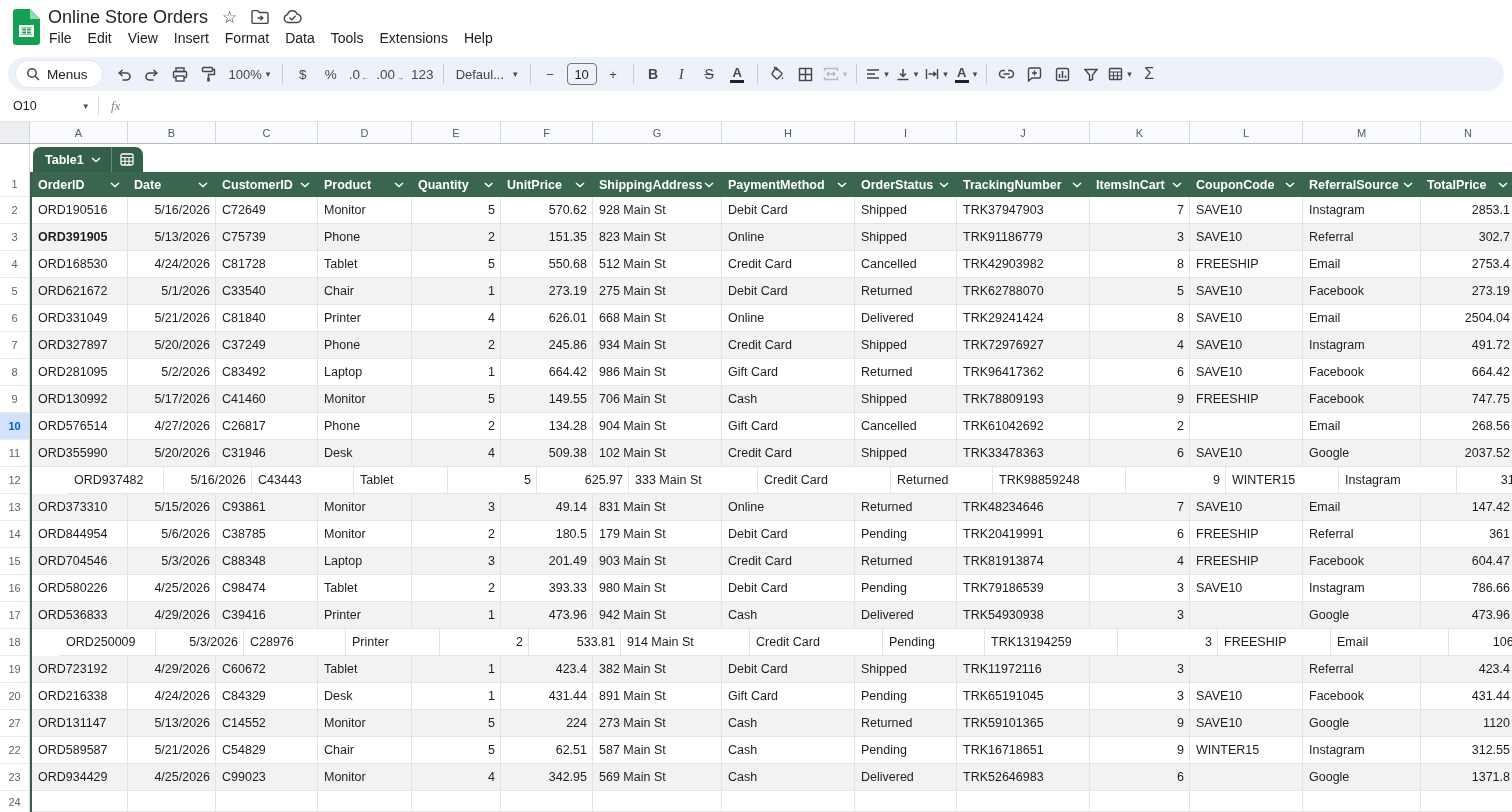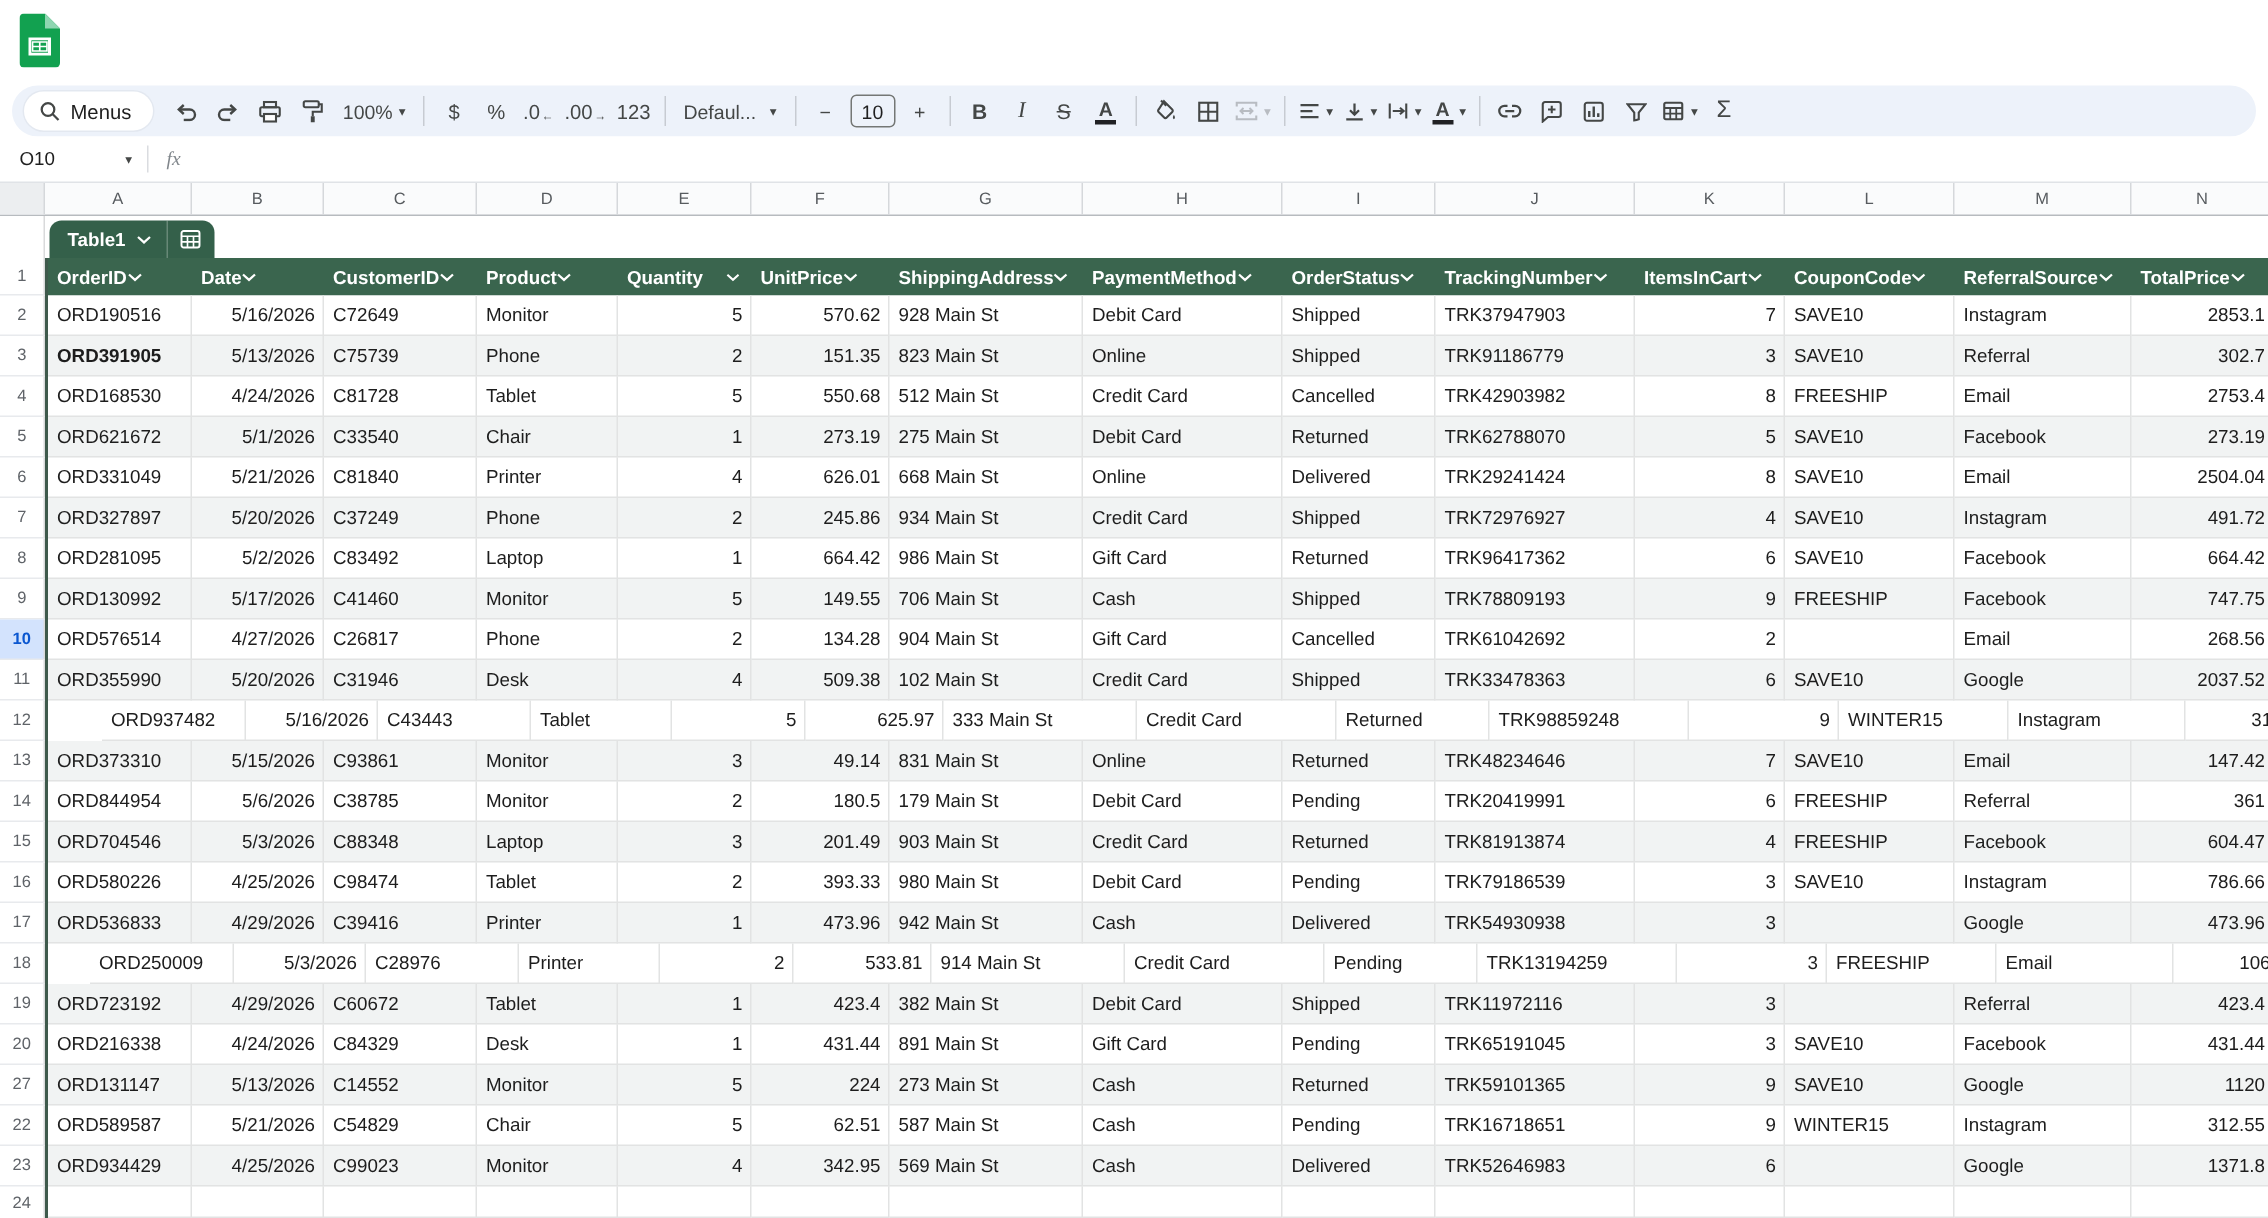--- a/index.html
+++ b/index.html
@@ -88,21 +88,21 @@
   .rn.sel { background:#d3e3fd; color:#0b57d0; font-weight:bold; }
 
   .tabwrap { position:absolute; left:33px; top:3px; height:25px; display:flex; align-items:stretch;
     border-radius:8px 8px 0 0; overflow:hidden; }
   .tab-main { display:flex; align-items:center; gap:7px; padding:0 10px 0 12px; color:#fff; font-size:12.5px; font-weight:bold; }
   .tab-icon { width:32px; display:flex; align-items:center; justify-content:center; border-left:1px solid rgba(255,255,255,0.25); }
 
   .tablebox { position:absolute; left:30px; top:28px; right:0; bottom:0; overflow:hidden; border-left:2px solid #3f5a4c; }
   .thead { display:flex; height:25px; }
   .th {
-    flex:none; display:flex; align-items:center; 
+    flex:none; display:flex; align-items:center; justify-content:space-between;
     padding:0 8px 0 6px; color:#fff; font-size:12.5px; font-weight:bold; overflow:hidden; white-space:nowrap;
   }
   .tr { display:flex; height:27px; background:#fff; }
   .tr.band { background:#f1f3f3; }
   .tr.partial { height:21px; }
   .td {
     flex:none; display:flex; align-items:center; padding:0 6px;
     font-size:12.5px; color:#1d1d1d; white-space:nowrap; overflow:hidden;
     border-right:1px solid #e2e3e3; border-bottom:1px solid #e2e3e3;
   }
@@ -113,21 +113,46 @@
 
 <div class="topbar">
   <svg class="logo" viewBox="0 0 27 36">
     <path d="M3 0 h14 l10 10 v23 a3 3 0 0 1 -3 3 H3 a3 3 0 0 1 -3 -3 V3 a3 3 0 0 1 3 -3 z" fill="#12a150"></path>
     <path d="M17 0 l10 10 h-10 z" fill="#8fd6b1"></path>
     <path d="M6 16 h15 v12 H6 z M8 18 v8 h11 v-8 z M8 21.6 h11 M13.5 18 v8" fill="#fff"></path>
     <path d="M8 18 h11 v8 H8 z" fill="#12a150"></path>
     <path d="M8.7 19 h9.6 v6 H8.7 z M8.7 22 h9.6 M13.5 19 v6" fill="none" stroke="#fff" stroke-width="1.1"></path>
   </svg>
 
-
+  <div class="title-row">
+    <span class="doc-title">Online Store Orders</span>
+    <span class="title-icons">
+      <span class="star-glyph">☆</span>
+      <svg width="18" height="14" viewBox="0 0 18 14">
+        <path d="M1 2 a1.5 1.5 0 0 1 1.5 -1.5 h4 l2 2 h7 a1.5 1.5 0 0 1 1.5 1.5 v8 a1.5 1.5 0 0 1 -1.5 1.5 h-13 A1.5 1.5 0 0 1 1 12 z" fill="none" stroke="#444746" stroke-width="1.4"></path>
+        <path d="M6.5 8 h5 M9.5 5.7 L11.8 8 L9.5 10.3" fill="none" stroke="#444746" stroke-width="1.3"></path>
+      </svg>
+      <svg width="19" height="14" viewBox="0 0 19 14">
+        <path d="M5 12.5 a4 4 0 0 1 -0.5 -7.9 a5 5 0 0 1 9.6 -0.4 a3.6 3.6 0 0 1 -0.4 8.3 z" fill="none" stroke="#444746" stroke-width="1.4"></path>
+        <path d="M6.5 7.5 L8.7 9.7 L12.7 5.7" fill="none" stroke="#444746" stroke-width="1.4"></path>
+      </svg>
+    </span>
+  </div>
+
+  <nav class="menubar">
+      <span class="menu-item">File</span>
+      <span class="menu-item">Edit</span>
+      <span class="menu-item">View</span>
+      <span class="menu-item">Insert</span>
+      <span class="menu-item">Format</span>
+      <span class="menu-item">Data</span>
+      <span class="menu-item">Tools</span>
+      <span class="menu-item">Extensions</span>
+      <span class="menu-item">Help</span>
+    </nav>
 </div>
 
 <div class="toolbar">
   <div class="menus-pill">
     <svg width="14" height="14" viewBox="0 0 14 14">
       <circle cx="6" cy="6" r="4.2" fill="none" stroke="#444746" stroke-width="1.5"></circle>
       <path d="M9.2 9.2 L13 13" stroke="#444746" stroke-width="1.5"></path>
     </svg>
     <span>Menus</span>
   </div>

